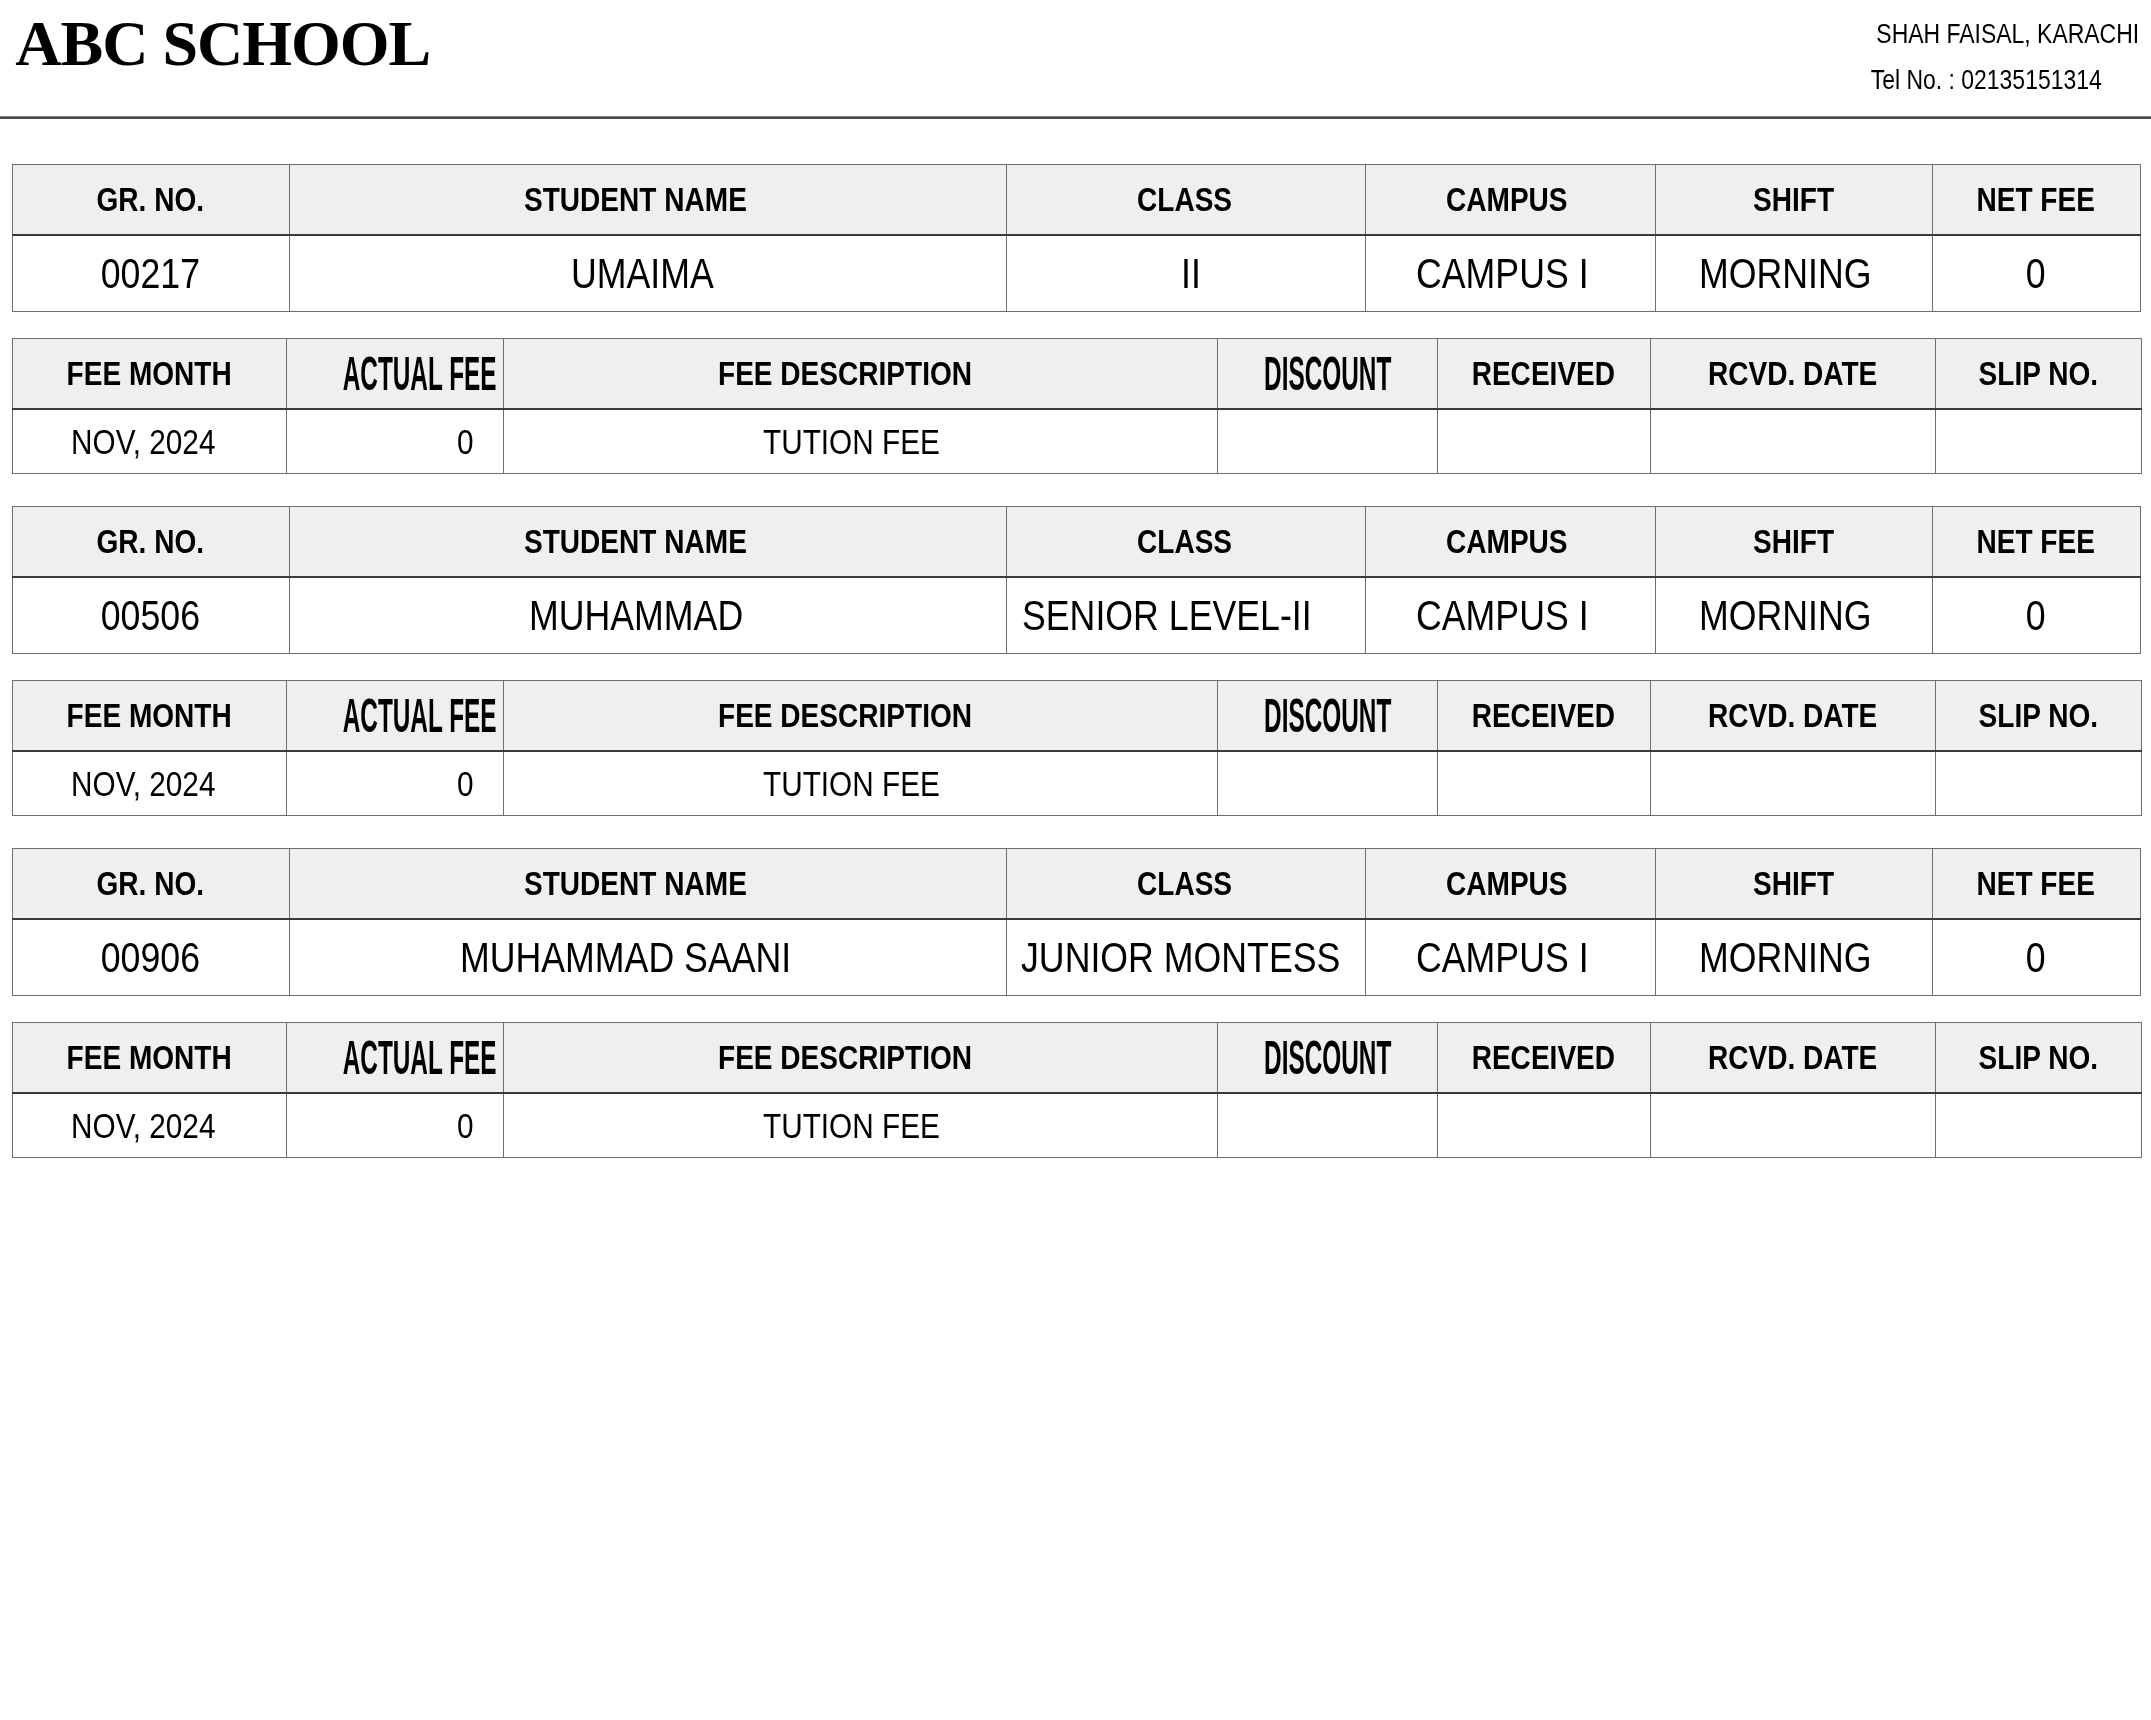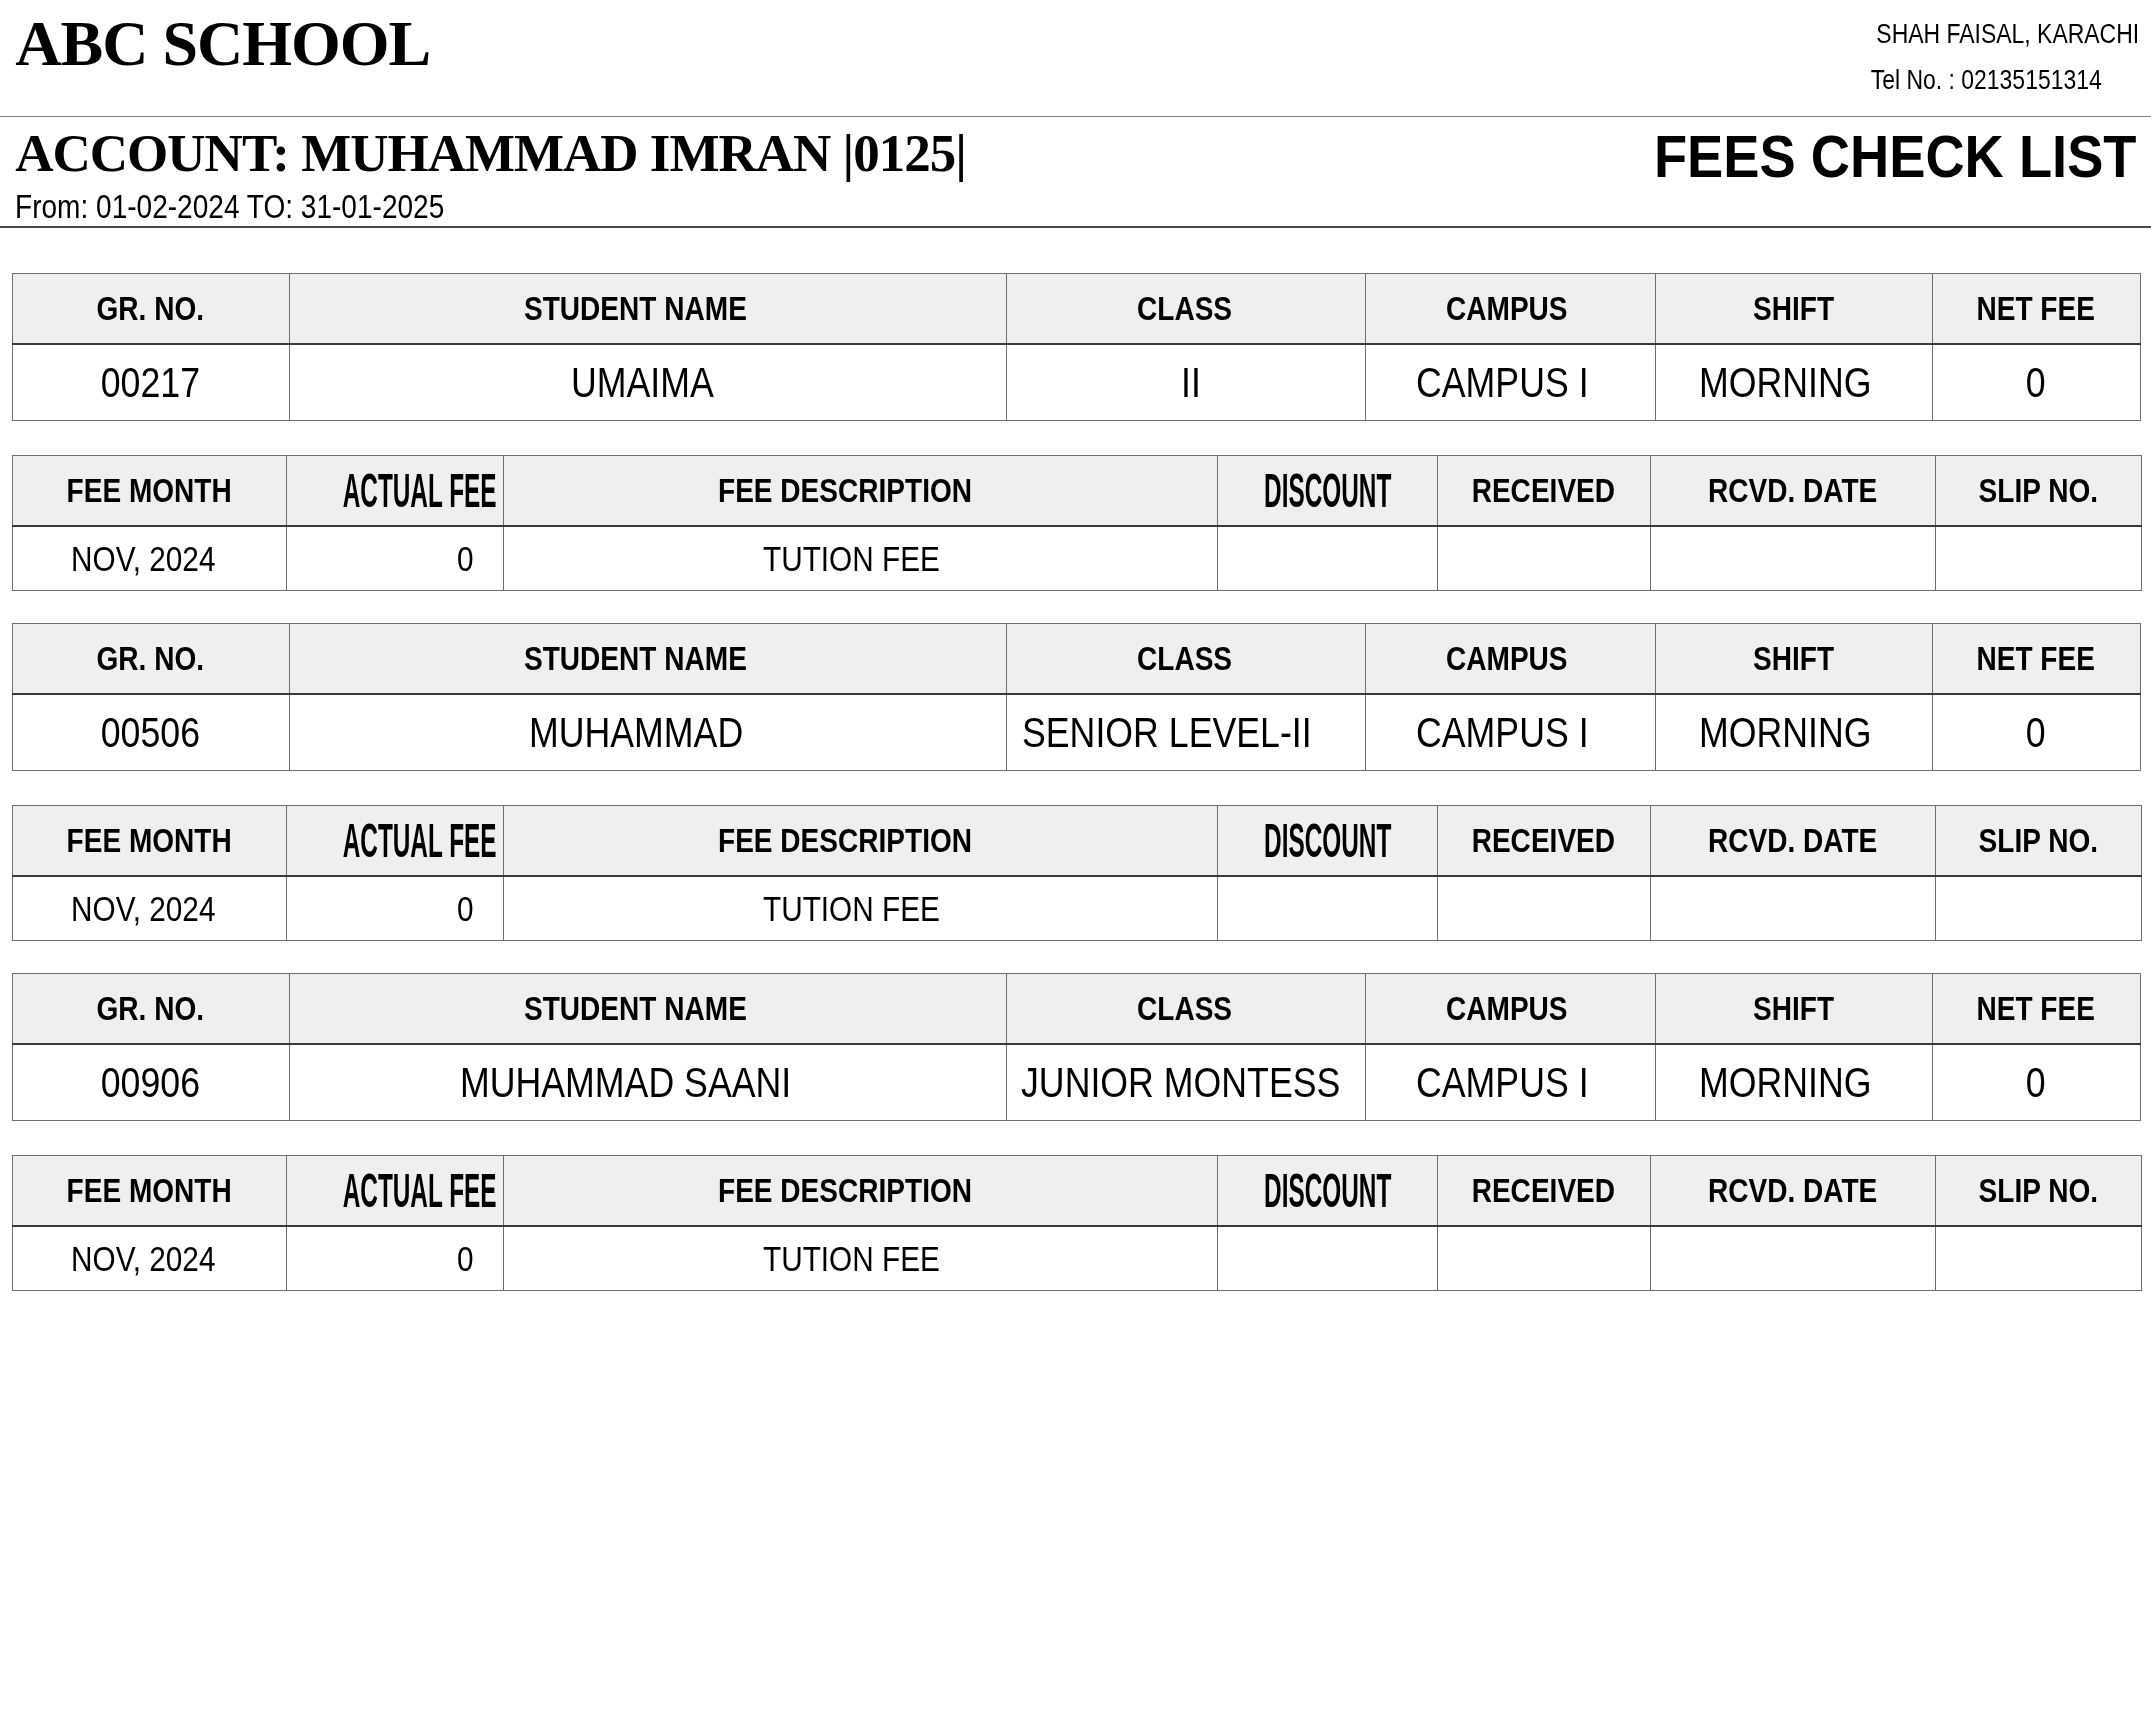--- a/index.html
+++ b/index.html
@@ -23,21 +23,21 @@
 
   
   .section{padding:0 11.5px;text-decoration:underline;}
   .tbl{width:100%;border-collapse:collapse;table-layout:fixed;}
   .tbl th,.tbl td{border:1.9px solid #6f6f6f;overflow:hidden;white-space:nowrap;padding:0;}
   .tbl thead th{background:#efefef;border-bottom:2.9px solid #3a3a3a;
                 font-size:33px;font-weight:bold;height:69px;}
   .student tbody td{height:75px;font-size:42px;}
   .fee tbody td{height:63px;font-size:35px;}
   .student{margin-top:45px;}
-  .fee{margin-top:34px;}
+  .fee{margin-top:26px;}
   .section + .section .student{margin-top:32px;}
 
   .al{text-align:center;padding-left:14.3px !important;}
   .ac{text-align:center;}
   .ar{text-align:right;padding-right:29px !important;}
 
   
   .t{display:inline-block;white-space:nowrap;transform:scaleX(0.85);}
   .ol{transform-origin:0 50%;}
   .oc{transform-origin:50% 50%;}
@@ -53,25 +53,20 @@
 
   <div class="topbar">
     <h1 class="school-name">ABC SCHOOL</h1>
     <div class="contact">
       <div><span class="t or">SHAH FAISAL, KARACHI</span></div>
       <div><span class="t or">Tel No. : 02135151314</span></div>
     </div>
   </div>
   <hr class="rule1">
 
-  <div class="accountbar">
-    <h2 class="account-title">ACCOUNT: MUHAMMAD IMRAN |0125|</h2>
-    <div class="date-range"><span class="t ol">From: 01-02-2024 TO: 31-01-2025</span></div>
-    <h2 class="report-title">FEES CHECK LIST</h2>
-  </div>
   <hr class="rule2">
 
   <div class="section">
     <table class="tbl student">
       <colgroup>
           <col style="width:277px">
           <col style="width:717px">
           <col style="width:359px">
           <col style="width:290px">
           <col style="width:277px">

